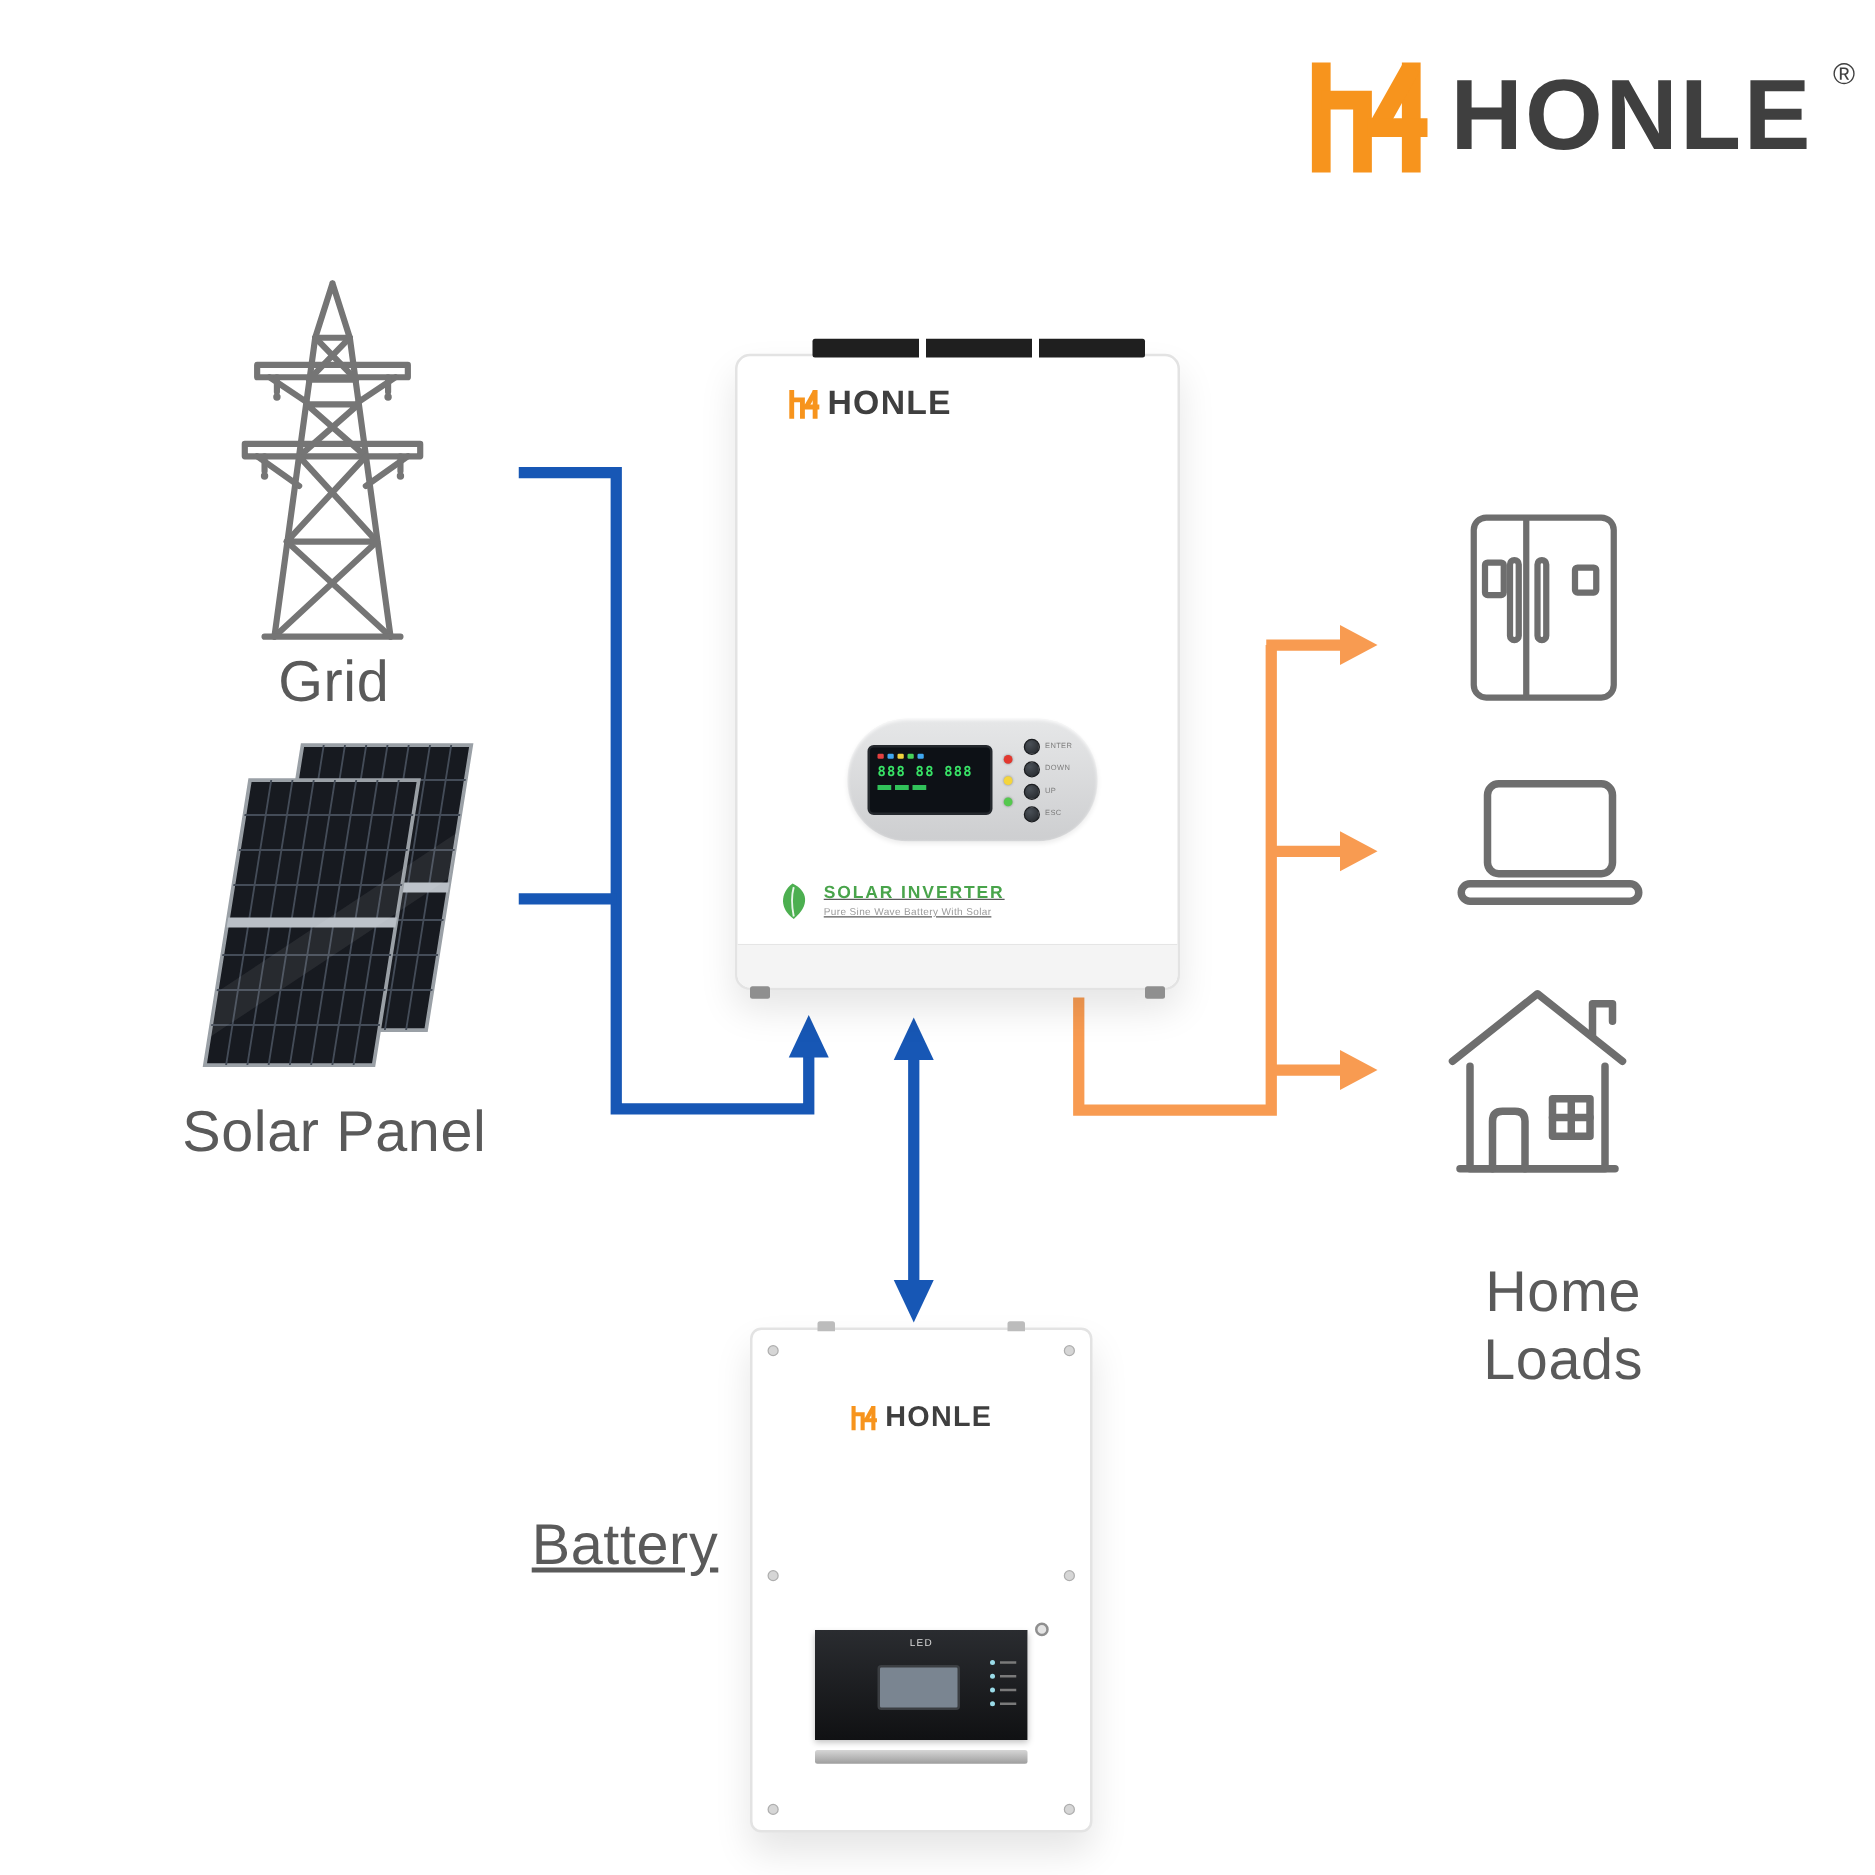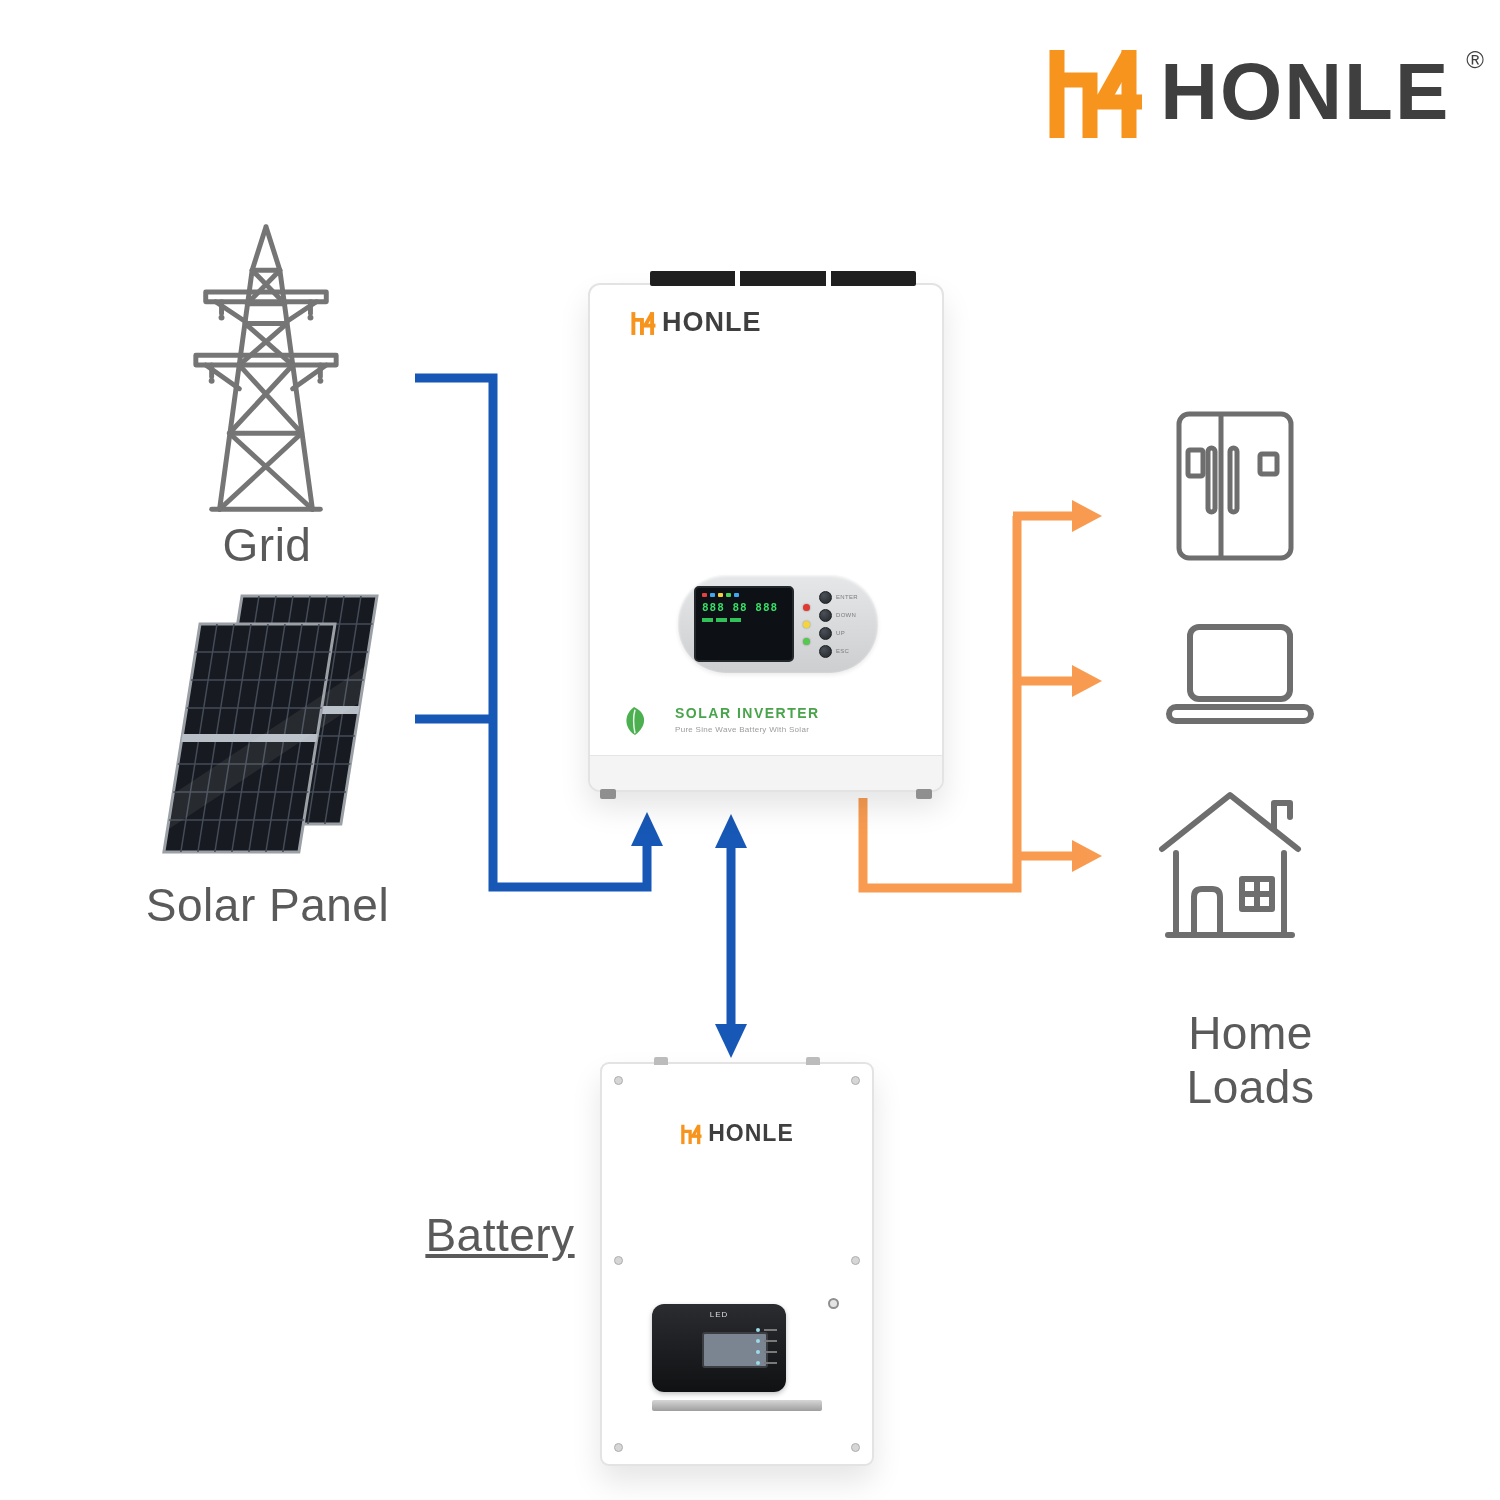--- a/index.html
+++ b/index.html
@@ -25,52 +25,52 @@
           box-shadow:0 16px 30px rgba(0,0,0,.10);}
   .inv{left:588px;top:283px;width:352px;height:505px;}
   .inv-vents{position:absolute;left:60px;top:-14px;width:266px;height:15px;border-radius:2px;
      background:linear-gradient(90deg,#1f1f1f 0 32%,#ffffff 32% 34%,#1f1f1f 34% 66%,#ffffff 66% 68%,#1f1f1f 68% 100%);}
   .inv-logo{position:absolute;left:40px;top:24px;}
   .inv-logo .mini-name{font-size:27px;}
 
   .inv-panel{position:absolute;left:88px;top:290px;width:200px;height:98px;border-radius:48px;
      background:linear-gradient(180deg,#e6e7e8,#cdced0);box-shadow:inset 0 1px 3px rgba(255,255,255,.9),0 2px 4px rgba(0,0,0,.08);
      display:flex;align-items:center;padding:0 16px;gap:9px;box-sizing:border-box;}
-  .lcd{width:100px;height:76px;background:#0d1116;border:2px solid #24282d;border-radius:5px;
+  .lcd{width:100px;height:56px;background:#0d1116;border:2px solid #24282d;border-radius:5px;
        padding:5px 6px;box-sizing:border-box;flex:0 0 auto;}
   .lcd-px{display:flex;gap:3px;}
   .lcd-px span{width:5px;height:4px;border-radius:1px;display:block;}
   .px-r{background:#e34040;} .px-b{background:#3fa7ef;} .px-y{background:#f2d33c;} .px-g{background:#46d15a;}
   .lcd-digits{font-family:"DejaVu Sans Mono",monospace;font-size:11px;font-weight:bold;color:#38e266;
        letter-spacing:1px;margin-top:4px;white-space:nowrap;}
   .lcd-bars{display:flex;gap:3px;margin-top:4px;}
   .lcd-bars span{width:11px;height:4px;background:#38e266;opacity:.85;display:block;}
   .leds{display:flex;flex-direction:column;gap:10px;flex:0 0 auto;}
   .led{width:7px;height:7px;border-radius:50%;display:block;box-shadow:0 0 2px rgba(0,0,0,.4);}
   .led-r{background:#e2382f;} .led-y{background:#f4d53c;} .led-g{background:#55c84e;}
   .btns{display:flex;flex-direction:column;gap:5px;}
   .btn-row{display:flex;align-items:center;gap:4px;}
   .btn{width:11px;height:11px;border-radius:50%;background:radial-gradient(circle at 35% 30%,#4a5057,#23262a);
        border:1px solid #1b1d20;display:block;flex:0 0 auto;}
   .btn-label{font-size:6px;color:#7c7c7c;letter-spacing:.3px;}
 
-  .inv-title-row{position:absolute;left:30px;top:420px;display:flex;gap:25px;align-items:flex-start;}
+  .inv-title-row{position:absolute;left:30px;top:420px;display:flex;gap:9px;align-items:flex-start;text-decoration:underline;}
   .inv-title{font-size:14px;font-weight:700;color:#49a44b;letter-spacing:1.5px;}
   .inv-subtitle{font-size:8px;color:#9b9b9b;margin-top:4px;letter-spacing:.3px;}
   .inv-base{position:absolute;left:0;bottom:0;width:100%;height:34px;background:#f4f4f4;
       border-top:1px solid #e5e5e5;border-radius:0 0 10px 10px;}
   .inv-foot{position:absolute;bottom:-9px;width:16px;height:10px;background:#8f8f8f;border-radius:2px;}
 
   
   .bat{left:600px;top:1062px;width:270px;height:400px;border-radius:9px;}
   .bat-logo{position:absolute;left:0;right:0;top:58px;display:flex;justify-content:center;}
   .bat-logo .mini-name{font-size:23px;}
   .screw{position:absolute;width:7px;height:7px;border-radius:50%;background:#d6d6d6;border:1px solid #aeaeae;}
   .bat-notch{position:absolute;top:-7px;width:14px;height:8px;background:#bcbcbc;border-radius:2px 2px 0 0;}
-  .bat-panel{position:absolute;left:50px;top:240px;width:134px;height:88px;border-radius:12px;
+  .bat-panel{position:absolute;left:50px;top:240px;width:170px;height:88px;border-radius:0;
      background:linear-gradient(180deg,#2a2c30,#101113);box-shadow:0 2px 5px rgba(0,0,0,.25);}
   .bat-panel-label{position:absolute;left:0;right:0;top:6px;text-align:center;font-size:8px;color:#dddddd;letter-spacing:1px;}
   .bat-screen{position:absolute;left:50px;top:28px;width:66px;height:36px;background:#7a8591;
      border:2px solid #3b3e42;border-radius:3px;box-sizing:border-box;}
   .bat-leds{position:absolute;right:9px;top:24px;display:flex;flex-direction:column;gap:7px;}
   .bat-led-row{display:flex;align-items:center;gap:4px;}
   .bat-led-row i{width:4px;height:4px;border-radius:50%;background:#9adbe8;display:block;}
   .bat-led-row b{width:13px;height:2px;background:#7a7a7a;display:block;}
   .bat-strip{position:absolute;left:50px;top:336px;width:170px;height:11px;
      background:linear-gradient(180deg,#d6d6d6,#9e9e9e);border-radius:2px;}

